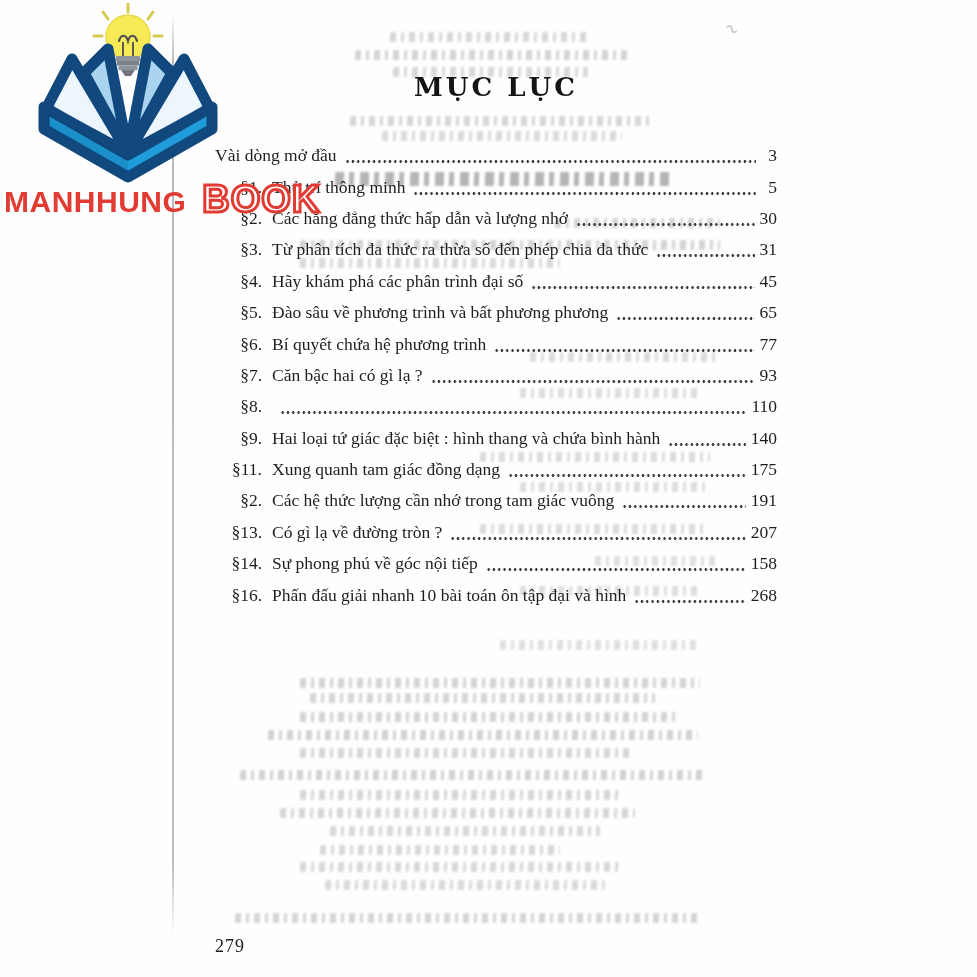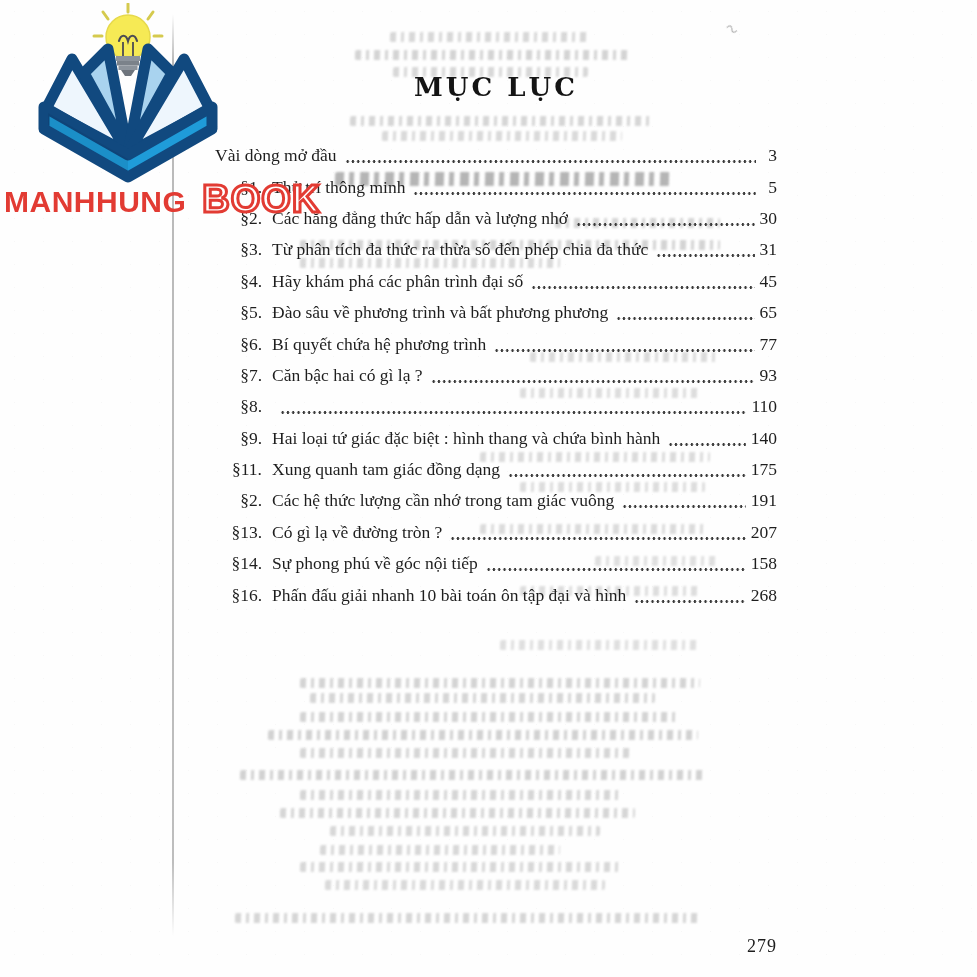--- a/index.html
+++ b/index.html
@@ -51,21 +51,21 @@
   .label{flex:0 1 auto;overflow:hidden;}
   .leader{
     flex:1 1 0;height:3px;margin:0 5px 0 8px;align-self:center;transform:translateY(6px);
     background-image:radial-gradient(circle,#3b3b3b 1.15px,transparent 1.5px);
     background-size:5.3px 3px;background-repeat:repeat-x;background-position:left center;
     min-width:0;
   }
   .pagenum{flex:0 0 auto;min-width:16px;text-align:right;}
   
   .footer-page{
-    position:absolute;left:215px;top:936px;width:562px;text-align:right;
+    position:absolute;left:215px;top:936px;width:562px;
     font-size:18px;color:#1d1d1d;letter-spacing:1px;
   }
   
   .logo{position:absolute;left:0;top:0;width:252px;height:232px;z-index:5;}
   .logo svg{position:absolute;left:0;top:3px;}
   .brand{
     position:absolute;left:4px;top:178px;display:flex;align-items:baseline;
     font-family:"Liberation Sans", sans-serif;font-weight:700;color:#e23b33;
   }
   .brand-first{font-size:30px;letter-spacing:.5px;}

